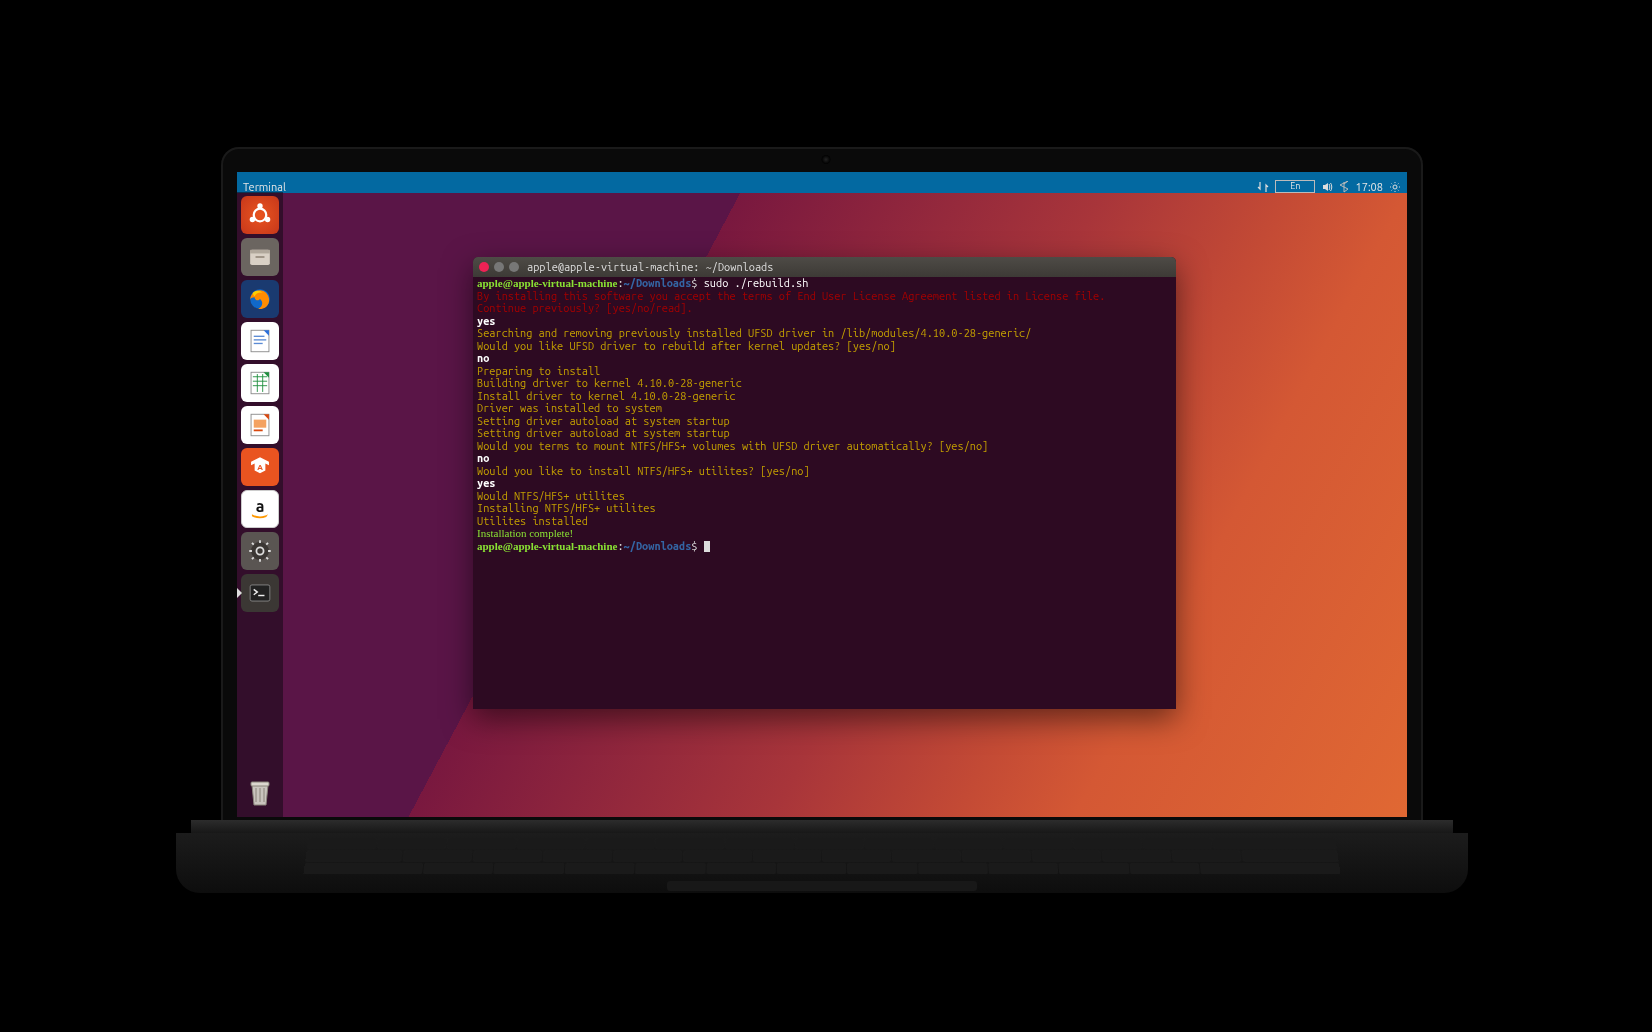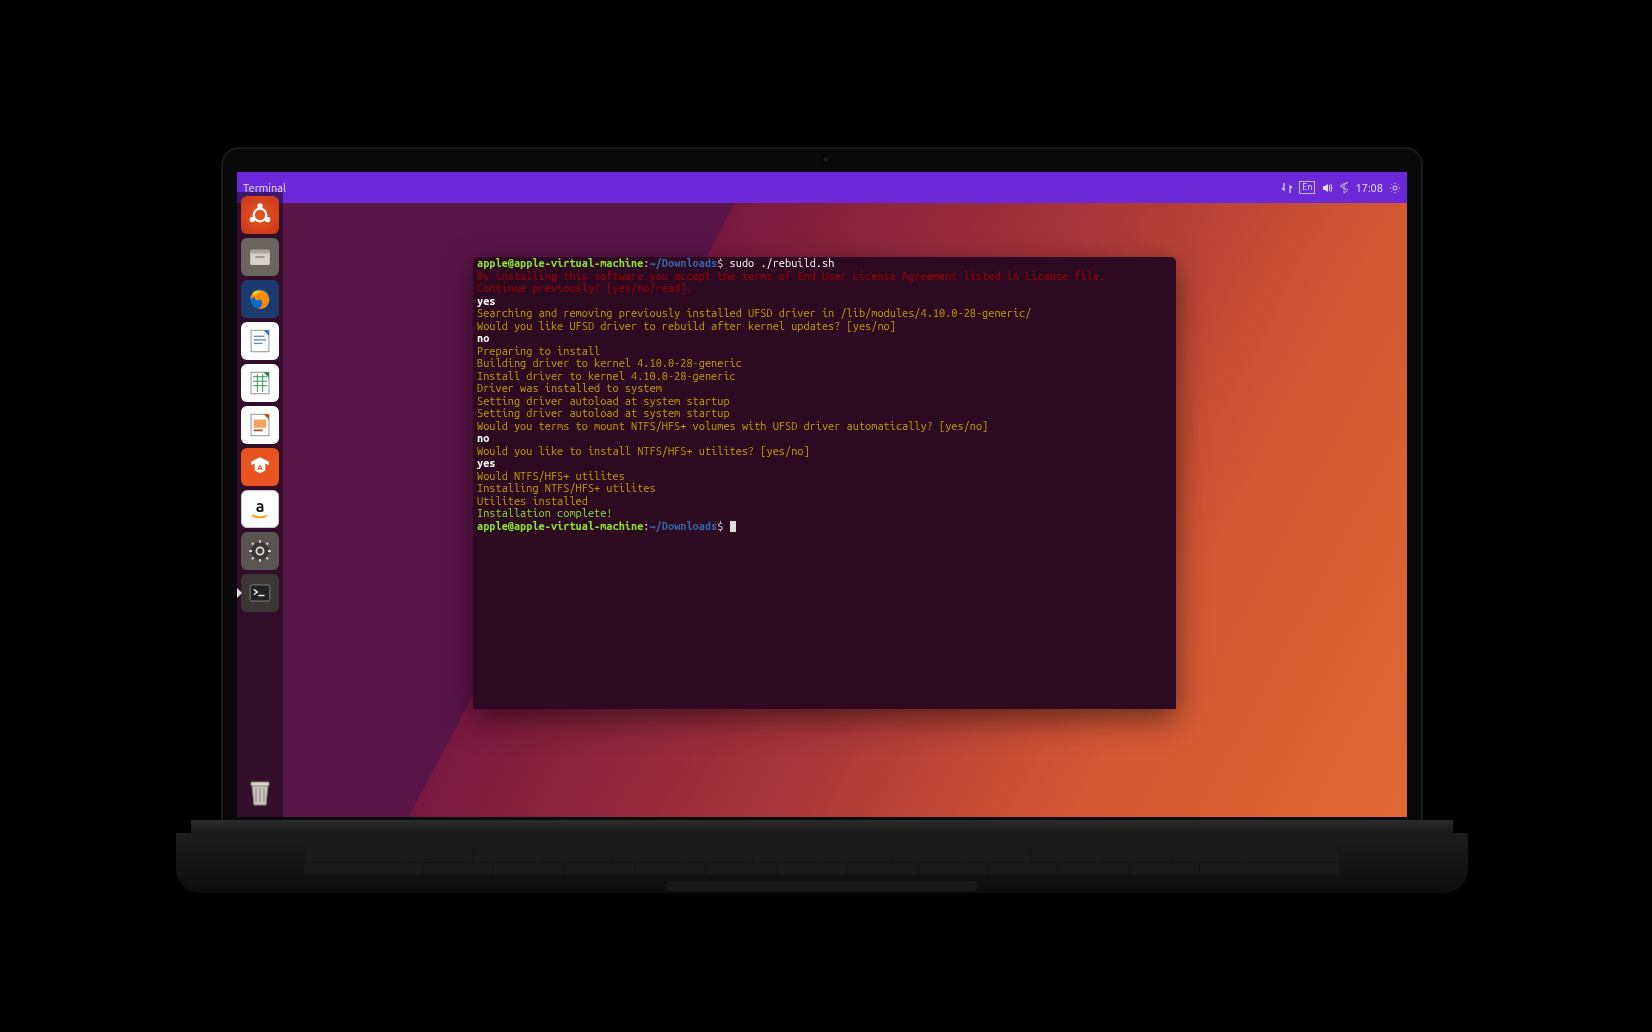--- a/index.html
+++ b/index.html
@@ -53,27 +53,27 @@
     linear-gradient(118deg,
       #5a1547 0%,
       #5a1547 34%,
       #79183f 34%,
       #a8353a 58%,
       #c34a35 70%,
       #d45834 78%,
       #e06833 100%);
 }
 .topbar {
-  position: absolute; top: 0; left: 0; right: 0; height: 31px;
-  background: #6d28d9; color: #e6e6e6; font-size: 11px;
-  display: flex; align-items: center; padding: 0 6px;
+  position: absolute; top: 0; left: 0; right: 0; height: 21px;
+  background: #0369a1; color: #e6e6e6; font-size: 11px;
+  display: flex; align-items: flex-end; padding: 0 6px;
 }
 .topbar .spacer { flex: 1; }
 .topbar .ind { margin-left: 6px; display: inline-flex; align-items: center; }
-.en-badge { border: 1px solid #bbb; padding: 0 2px; font-size: 9px; line-height: 11px; }
+.en-badge { border: 1px solid #bbb; padding: 0 14px; font-size: 9px; line-height: 11px; }
 .launcher {
   position: absolute; top: 20px; left: 0; bottom: 0; width: 46px;
   background: rgba(20,10,20,0.55);
   display: flex; flex-direction: column; align-items: center;
   padding-top: 4px; gap: 4px;
 }
 .lbtn {
   width: 38px; height: 38px; border-radius: 6px;
   display: flex; align-items: center; justify-content: center;
   position: relative;
@@ -102,21 +102,21 @@
   display: flex; align-items: center; padding: 0 6px;
   font-size: 11px; color: #ddd;
 }
 .tbtns { display:flex; gap:5px; margin-right:8px; }
 .tbt { width:10px; height:10px; border-radius:50%; }
 .tbt.cls{background:#e25;}.tbt.min{background:#777;}.tbt.max{background:#777;}
 .term-body {
   padding: 0 4px 4px 4px; font-size: 11px; line-height: 12.5px;
   white-space: pre; color: #ddd;
 }
-.c-green{color:#8ae234;}
+.c-green{color:#8ae234;font-family:Liberation Serif, serif;}
 .c-yel{color:#c4a000;}
 .c-red{color:#a40000;}
 .c-blue{color:#3465a4;}
 .c-white{color:#fff;}
 .cursor{display:inline-block;width:6px;height:11px;background:#ddd;vertical-align:text-bottom;}
 </style>
 </head>
 <body>
 
 <div class="laptop-frame">
@@ -231,20 +231,28 @@
       <div class="trash">
         <svg width="32" height="34" viewBox="0 0 32 34">
             <path d="M8 10h16l-2 20H10z" fill="#c9c4bd" stroke="#8a847b"></path>
             <rect x="7" y="7" width="18" height="4" rx="1" fill="#dcd7cf" stroke="#8a847b"></rect>
             <path d="M12 13v14M16 13v14M20 13v14" stroke="#8a847b"></path>
           </svg>
       </div>
     </div>
 
     <div class="term">
+      <div class="term-title">
+        <span class="tbtns">
+          <span class="tbt cls"></span>
+          <span class="tbt min"></span>
+          <span class="tbt max"></span>
+        </span>
+        <span>apple@apple-virtual-machine: ~/Downloads</span>
+      </div>
       <div class="term-body" id="term-body"><span class="c-green"><b>apple@apple-virtual-machine</b></span>:<span class="c-blue"><b>~/Downloads</b></span>$ <span class="c-white">sudo ./rebuild.sh</span>
 <span class="c-red">By installing this software you accept the terms of End User License Agreement listed in License file.</span>
 <span class="c-red">Continue previously? [yes/no/read].</span>
 <span class="c-white"><b>yes</b></span>
 <span class="c-yel">Searching and removing previously installed UFSD driver in /lib/modules/4.10.0-28-generic/</span>
 <span class="c-yel">Would you like UFSD driver to rebuild after kernel updates? [yes/no]</span>
 <span class="c-white"><b>no</b></span>
 <span class="c-yel">Preparing to install</span>
 <span class="c-yel">Building driver to kernel 4.10.0-28-generic</span>
 <span class="c-yel">Install driver to kernel 4.10.0-28-generic</span>

